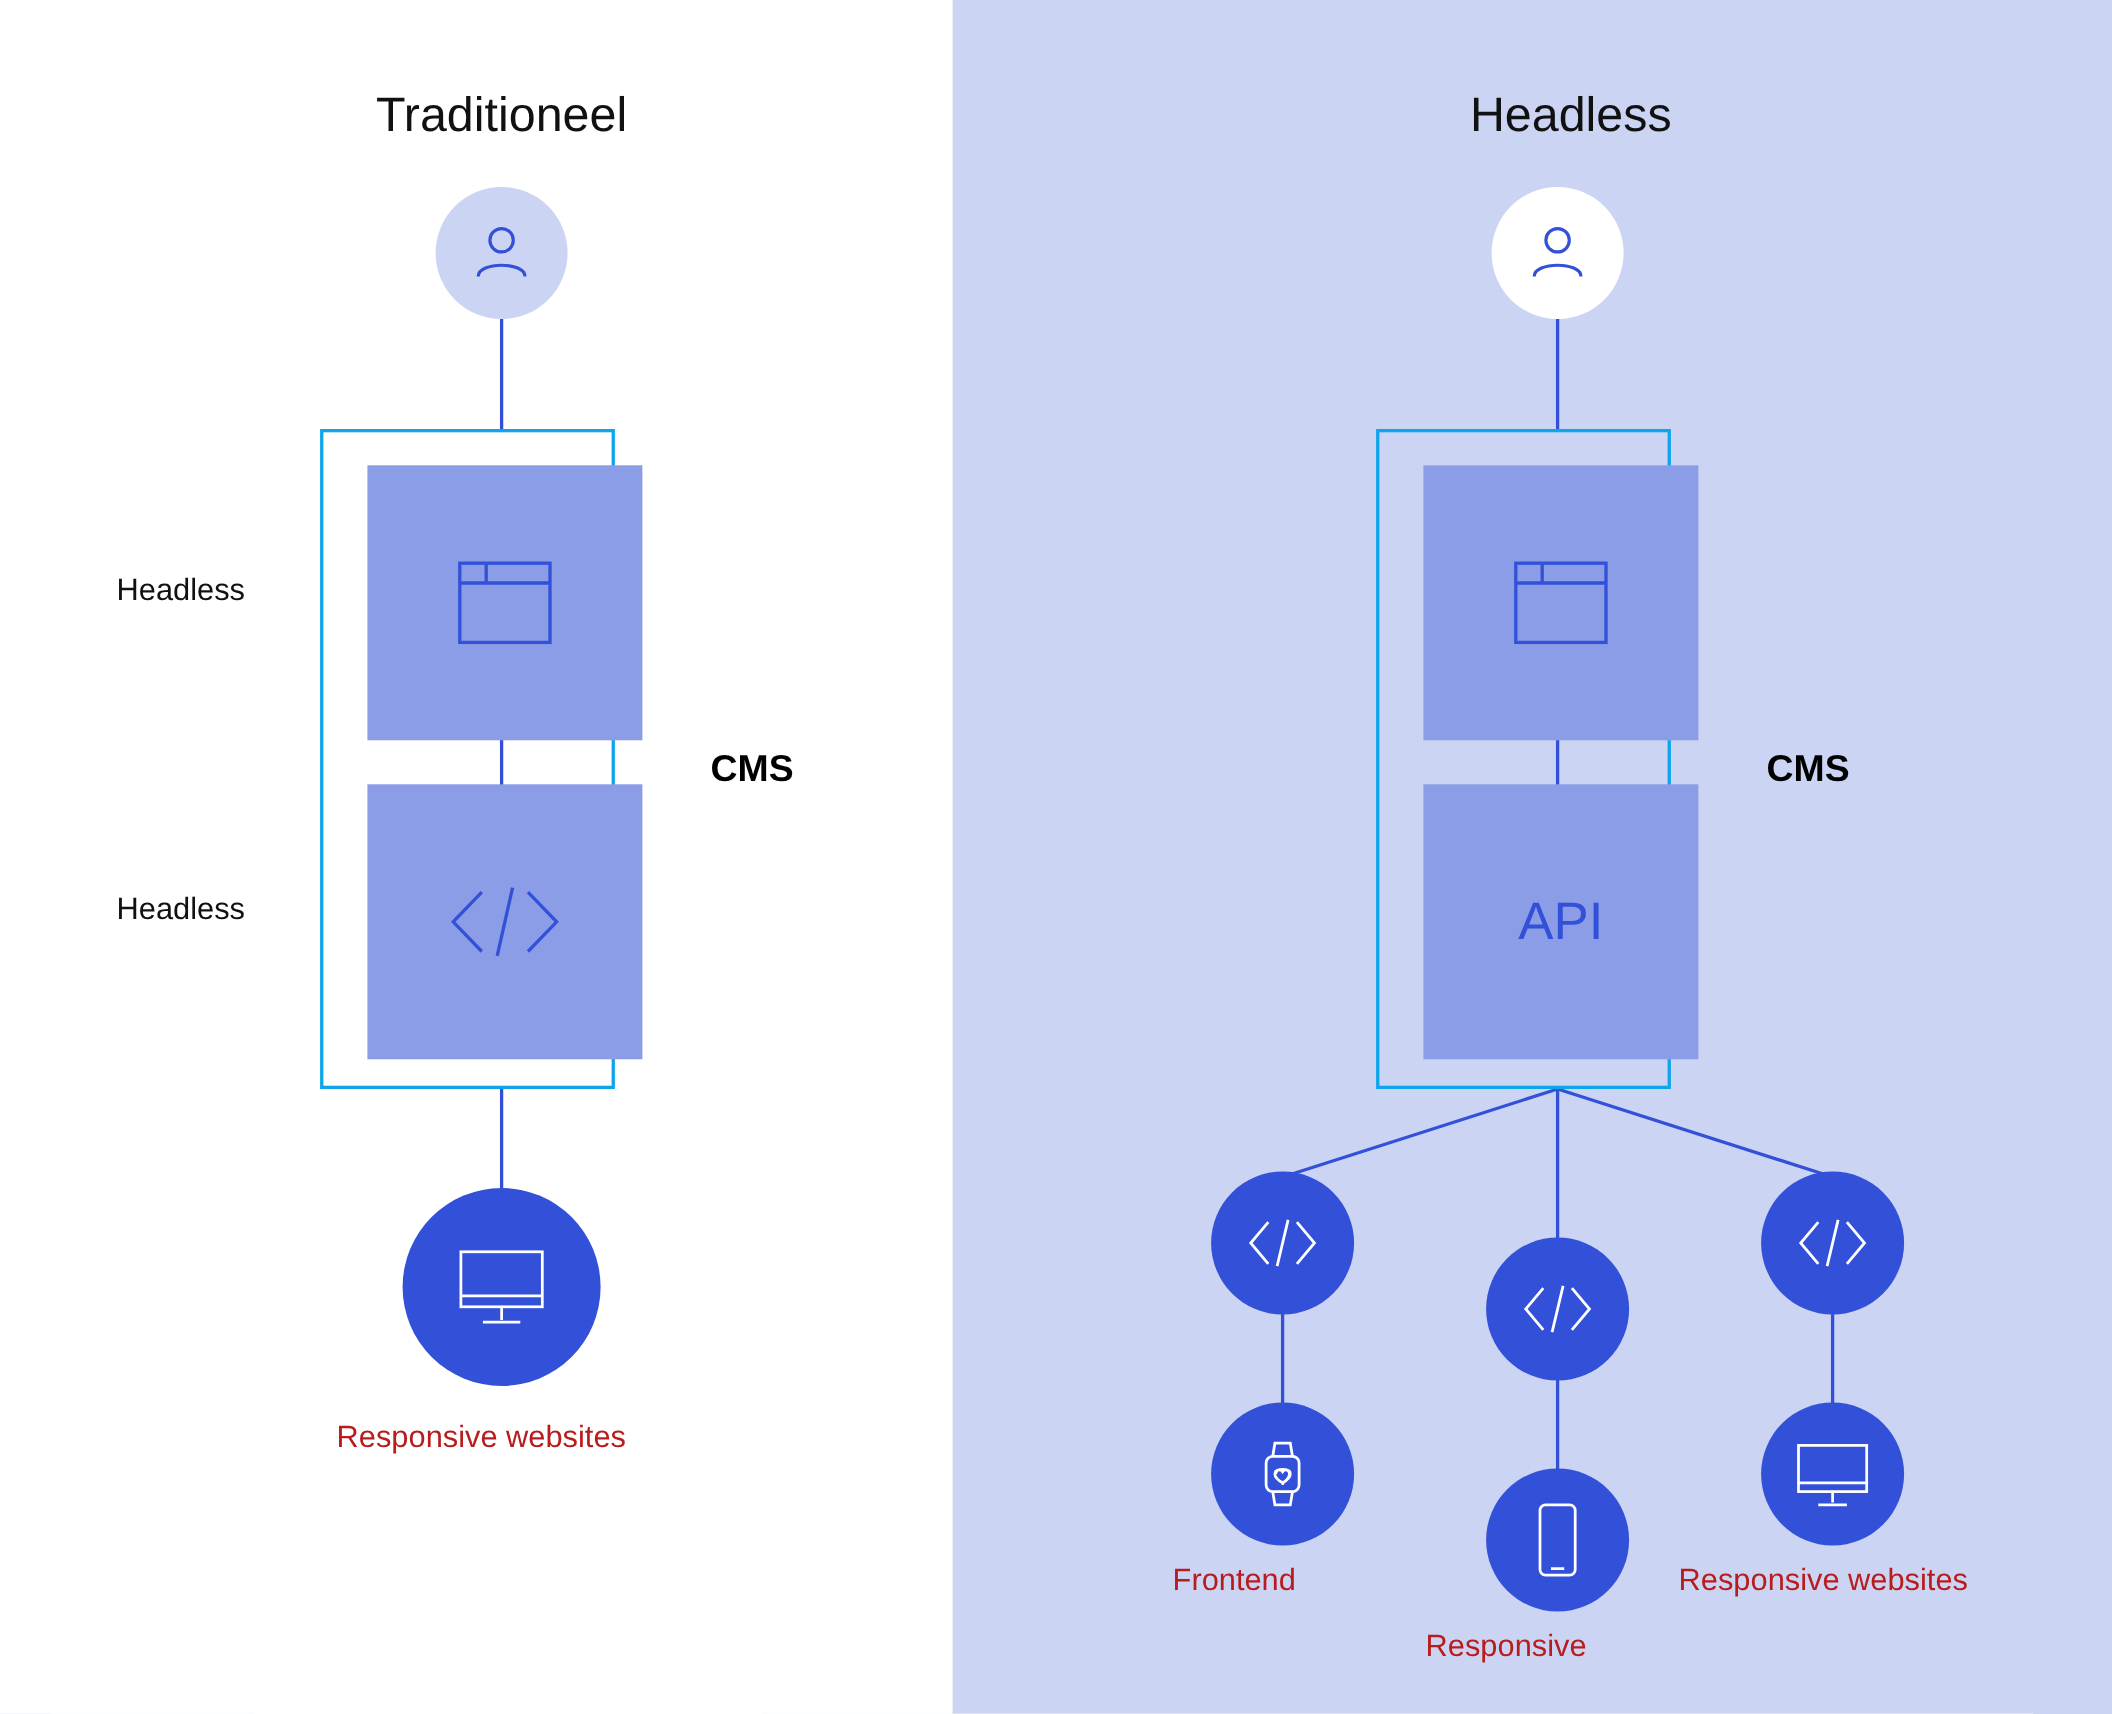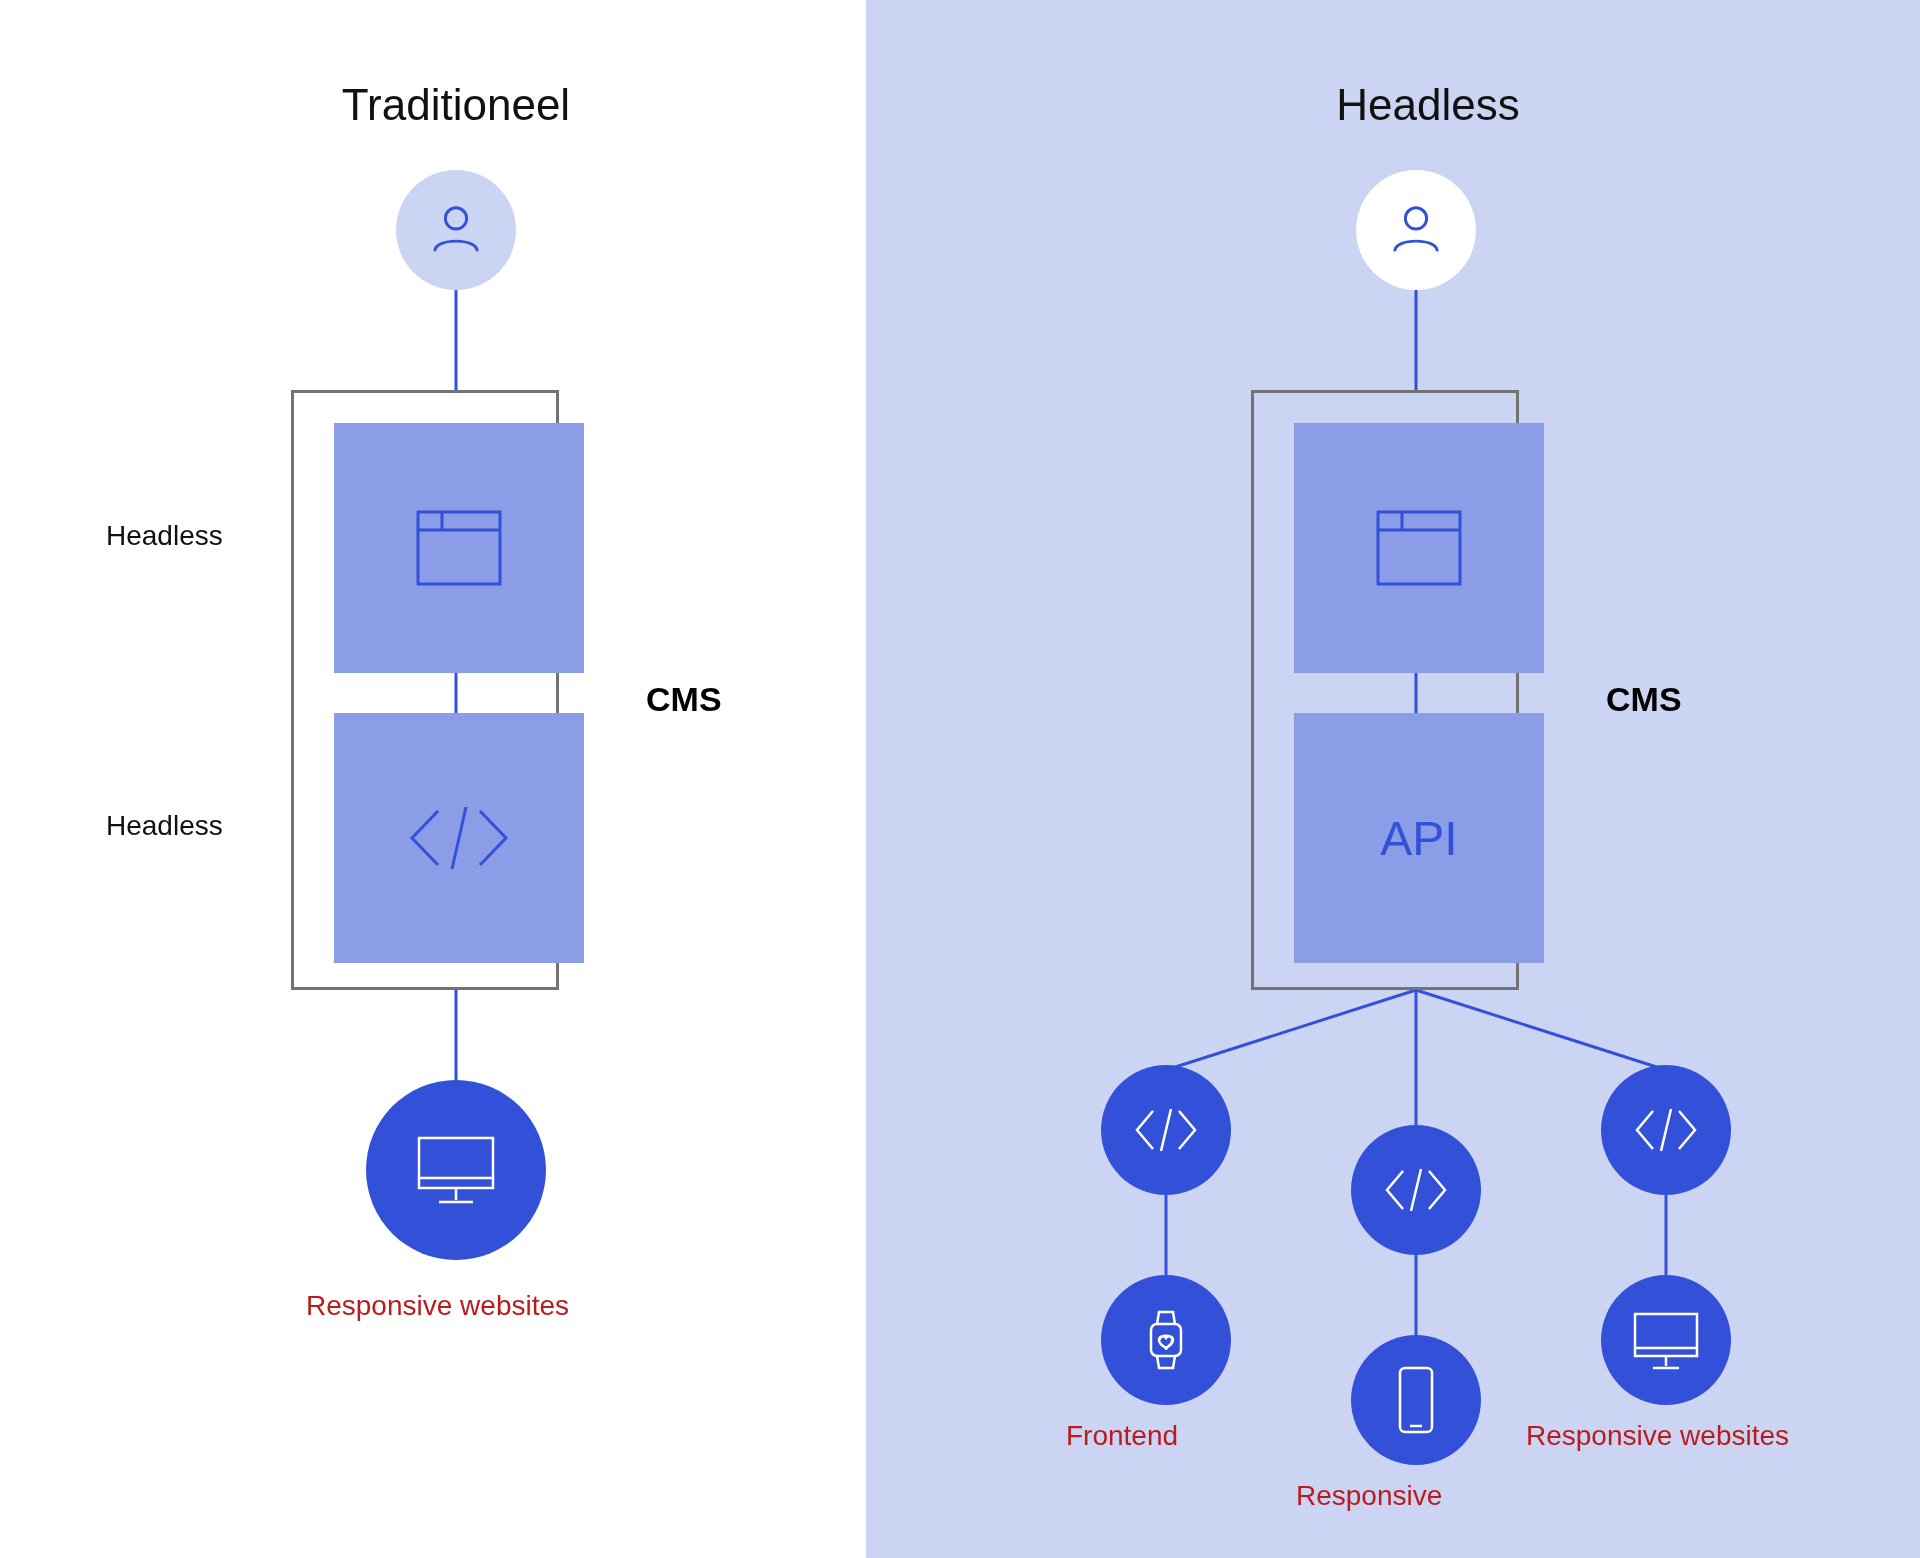--- a/index.html
+++ b/index.html
@@ -46,21 +46,21 @@
     width:120px; height:120px; border-radius:50%;
     display:flex; align-items:center; justify-content:center;
   }
   .uc-left { left: 350px; top: 170px; background:#ccd4f4; }
   .uc-right{ left: 490px; top: 170px; background:#ffffff; }
 
   .user-svg { width:58px; height:58px; stroke:#3251d8; stroke-width:3; fill:none; }
 
   .cms-box {
     position:absolute;
-    border:3px solid #737373;
+    border:3px solid #0ea5e9;
     width: 268px;
   }
   .cms-left { left: 245px; top: 390px; height: 600px; }
   .cms-right{ left: 385px; top: 390px; height: 600px; }
 
   .block {
     position:absolute;
     width: 250px; height: 250px;
     background:#8c9de7;
     display:flex; align-items:center; justify-content:center;

